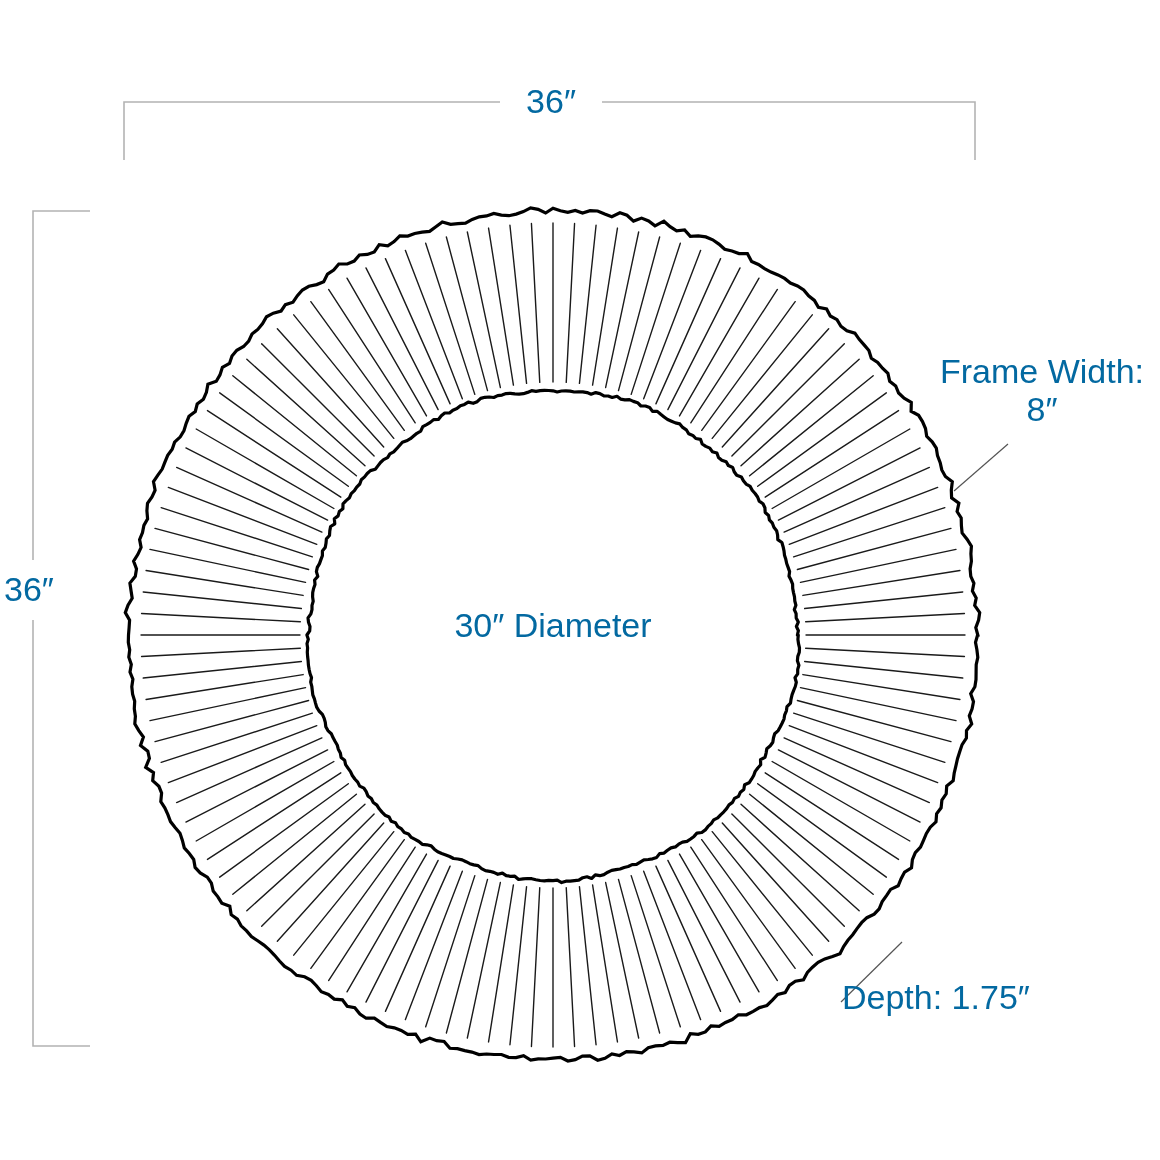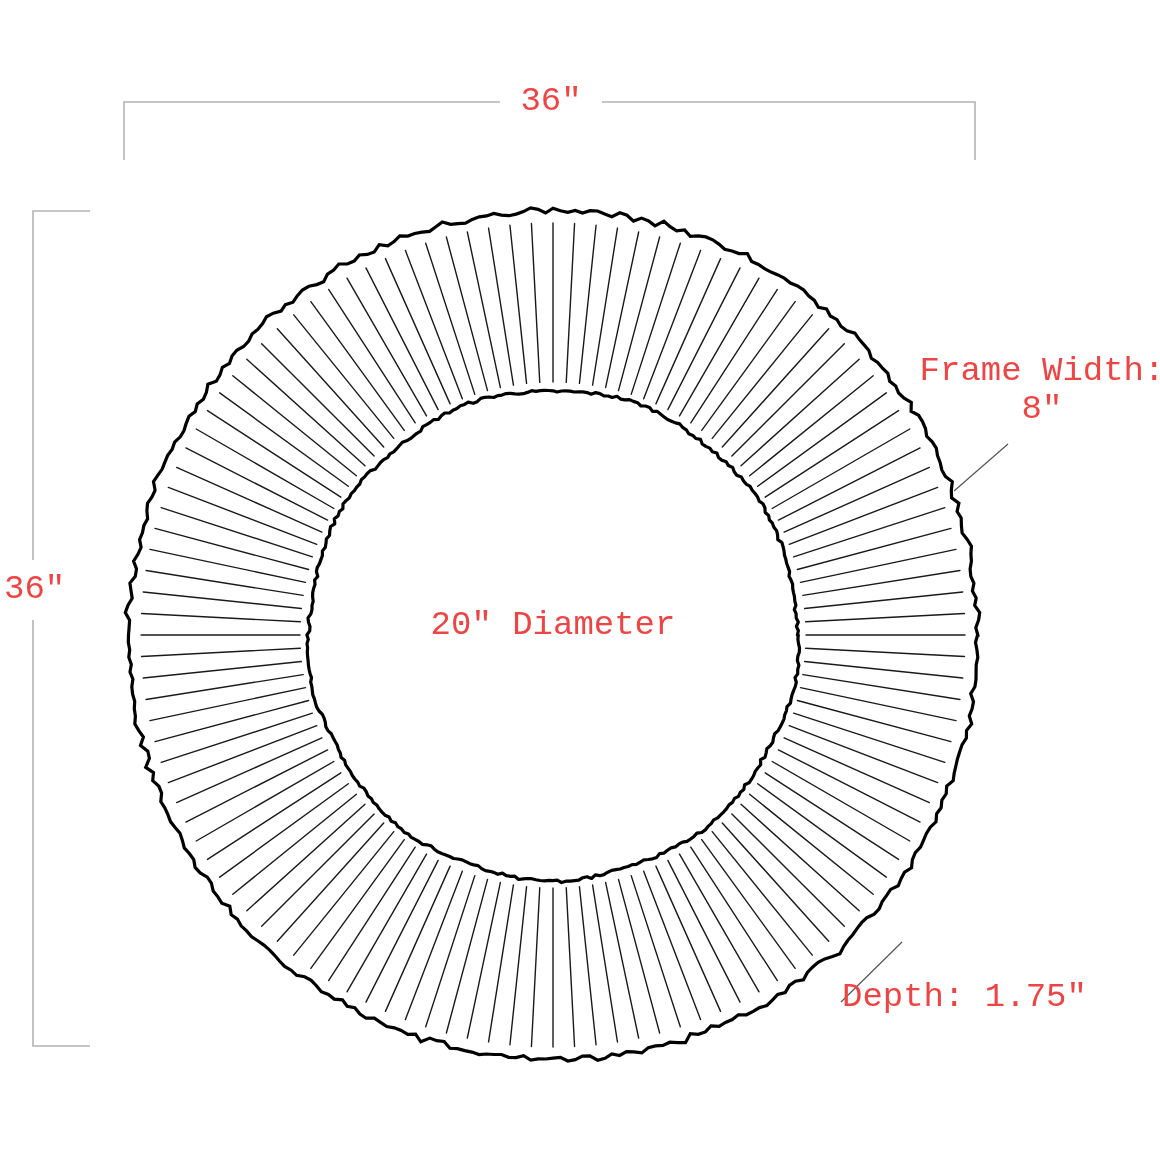--- a/index.html
+++ b/index.html
@@ -1,20 +1,20 @@
 <!DOCTYPE html>
 <html><head>
 <meta charset="utf-8">
 <style>
   html, body { margin: 0; padding: 0; background: #ffffff; }
   body { width: 1160px; height: 1160px; position: relative; overflow: hidden;
          font-family: "DejaVu Sans", "Liberation Sans", sans-serif; color: #111; }
   #stage { position: absolute; left: 0; top: 0; width: 1160px; height: 1160px; }
-  .label { position: absolute; font-family: Liberation Mono, monospace;
-           color: #ef4444; white-space: nowrap; line-height: 1; }
+  .label { position: absolute; font-family: Liberation Sans, sans-serif;
+           color: #0369a1; white-space: nowrap; line-height: 1; }
   .dim-top { left: 496px; top: 84px; width: 110px; text-align: center; font-size: 34px; }
   .dim-left { left: 4px; top: 572px; font-size: 34px; }
   .center-label { left: 360px; top: 608px; width: 386px; text-align: center; font-size: 34px; }
   .frame-width { left: 914px; top: 352px; width: 256px; text-align: center; font-size: 34px; line-height: 1.12; }
   .depth { left: 842px; top: 980px; font-size: 34px; }
 </style>
 </head>
 <body>
 
 <svg id="stage" width="1160" height="1160" viewBox="0 0 1160 1160" xmlns="http://www.w3.org/2000/svg">
@@ -149,18 +149,18 @@
   <path id="outer-edge" fill="none" stroke="#000" stroke-width="3.2" stroke-linejoin="miter" d="M977.6 635.0 L975.5 642.4 L976.9 649.8 L977.8 657.3 L976.2 664.6 L976.1 672.0 L976.0 679.5 L974.9 686.8 L970.7 693.7 L973.5 701.6 L972.1 708.9 L969.3 715.9 L971.7 724.0 L966.5 730.5 L966.4 738.1 L962.1 744.6 L959.8 751.6 L957.5 758.7 L955.9 765.9 L954.2 773.1 L953.2 780.7 L946.7 786.1 L946.2 793.8 L941.9 800.1 L941.1 807.8 L936.6 813.9 L936.0 821.8 L930.3 827.2 L926.4 833.5 L923.5 840.4 L920.5 847.2 L915.3 852.7 L912.4 859.6 L911.5 867.8 L904.6 872.1 L901.1 878.7 L898.2 885.8 L890.6 889.4 L886.5 895.6 L882.2 901.6 L879.2 908.8 L874.2 914.2 L866.9 917.7 L861.6 922.7 L857.0 928.6 L852.7 934.7 L847.9 940.3 L843.6 946.6 L840.0 953.7 L832.5 956.5 L824.8 958.9 L818.1 962.4 L812.5 967.2 L807.4 972.5 L803.5 979.8 L795.4 981.2 L789.4 985.4 L785.2 992.6 L777.7 994.5 L772.4 1000.2 L766.9 1005.5 L759.5 1007.6 L753.2 1011.4 L746.5 1014.8 L738.3 1014.8 L732.3 1019.6 L725.5 1022.4 L719.1 1026.3 L711.0 1026.0 L705.4 1031.9 L698.3 1034.3 L690.3 1033.7 L685.5 1042.7 L677.6 1042.6 L669.8 1042.2 L663.0 1045.4 L655.5 1045.9 L648.3 1047.7 L641.8 1052.9 L634.0 1051.8 L626.5 1051.7 L619.6 1055.5 L611.9 1053.9 L605.0 1058.3 L597.7 1060.2 L589.8 1055.9 L582.4 1056.1 L575.3 1059.7 L567.9 1061.0 L560.4 1057.4 L553.0 1058.1 L545.6 1059.0 L538.2 1058.8 L530.7 1060.0 L523.6 1055.6 L516.0 1057.6 L508.6 1057.3 L501.5 1054.5 L494.0 1054.5 L486.6 1054.0 L479.0 1054.6 L471.9 1052.1 L464.7 1050.6 L457.5 1048.6 L449.9 1048.3 L444.1 1041.5 L436.7 1040.7 L429.8 1038.1 L420.8 1041.8 L415.6 1034.2 L407.7 1034.3 L401.2 1030.4 L394.3 1027.8 L386.8 1026.6 L380.5 1022.4 L374.4 1018.1 L366.1 1018.2 L359.9 1014.0 L354.8 1007.7 L347.2 1006.3 L342.4 999.8 L334.2 999.1 L328.4 994.5 L321.3 991.7 L316.4 985.7 L311.2 980.3 L304.6 976.8 L296.6 975.3 L291.1 970.2 L284.6 966.4 L279.5 961.0 L274.6 955.3 L269.4 949.9 L263.9 945.1 L257.7 940.8 L251.4 936.6 L246.6 930.9 L241.1 925.8 L237.4 919.1 L231.2 914.7 L229.8 906.2 L221.8 903.2 L217.9 896.8 L213.2 891.0 L211.4 883.2 L207.3 877.1 L200.2 872.9 L195.1 867.4 L193.7 859.5 L189.3 853.5 L184.3 847.9 L182.4 840.4 L180.0 833.3 L175.1 827.5 L170.5 821.6 L167.9 814.6 L164.8 807.8 L160.8 801.5 L161.6 793.1 L158.9 786.3 L152.7 780.7 L153.5 772.6 L145.7 767.3 L149.4 758.4 L147.8 751.2 L140.5 745.5 L143.4 737.1 L138.8 730.6 L134.8 723.9 L135.4 716.2 L134.3 708.8 L134.7 701.2 L132.6 694.1 L131.8 686.7 L132.9 679.1 L130.0 672.0 L131.3 664.5 L128.8 657.2 L129.7 649.8 L128.3 642.4 L128.5 635.0 L129.1 627.6 L129.6 620.2 L125.3 612.6 L128.0 605.3 L132.2 598.2 L131.0 590.6 L129.9 583.1 L135.3 576.3 L136.5 569.0 L133.6 561.1 L137.9 554.3 L141.1 547.4 L139.6 539.6 L142.5 532.6 L143.9 525.4 L147.6 518.8 L146.9 510.8 L147.5 503.2 L152.0 496.9 L155.1 490.2 L153.5 481.7 L157.7 475.3 L162.2 469.1 L164.9 462.2 L167.7 455.3 L172.2 449.3 L174.6 442.2 L180.3 436.8 L184.0 430.5 L186.2 423.3 L189.0 416.3 L195.3 411.5 L197.2 404.0 L203.4 399.2 L206.4 392.3 L207.9 384.3 L216.3 381.3 L220.0 374.9 L222.4 367.3 L229.5 363.5 L232.0 356.0 L236.8 350.3 L243.6 346.5 L248.7 341.2 L252.0 334.0 L257.8 329.4 L262.6 323.6 L266.5 316.8 L273.3 313.2 L281.1 311.0 L285.4 304.6 L293.0 302.2 L297.4 295.7 L302.4 290.0 L308.9 286.3 L316.7 284.6 L323.7 281.8 L327.5 274.1 L333.7 270.0 L338.8 264.0 L347.3 263.9 L354.2 261.1 L359.4 255.0 L367.4 254.4 L374.3 251.9 L379.2 244.6 L387.8 245.8 L394.1 241.6 L399.8 235.9 L407.8 236.1 L414.7 233.5 L422.1 232.1 L429.6 231.4 L435.9 226.8 L442.3 222.0 L450.6 224.3 L458.0 223.7 L465.5 223.2 L472.2 219.4 L479.3 216.8 L486.6 215.9 L493.8 213.4 L501.4 215.1 L508.9 215.7 L516.2 214.1 L523.4 211.6 L530.6 207.9 L538.1 209.4 L545.6 213.0 L553.0 208.2 L560.4 210.7 L567.8 212.3 L575.3 210.4 L582.5 213.0 L590.1 210.6 L597.6 211.0 L604.7 214.0 L611.8 216.7 L619.9 212.8 L627.0 215.2 L633.5 221.1 L641.6 218.1 L648.6 220.9 L655.0 225.8 L663.9 221.2 L670.1 226.6 L676.6 230.9 L684.6 229.9 L690.3 236.4 L698.3 235.9 L705.8 236.9 L712.7 239.8 L718.9 244.1 L724.7 249.3 L732.0 251.0 L739.0 253.6 L747.4 253.6 L751.6 261.5 L758.4 264.5 L764.5 268.6 L771.0 272.1 L778.0 274.9 L784.6 278.4 L790.4 283.0 L797.5 285.9 L803.7 290.0 L808.6 295.8 L814.4 300.4 L818.4 307.3 L826.6 308.9 L830.3 316.0 L837.0 319.6 L840.9 326.2 L846.9 330.7 L854.9 333.1 L859.2 339.3 L864.1 344.9 L868.9 350.5 L871.3 358.3 L877.7 362.5 L882.5 368.2 L887.9 373.3 L889.7 381.3 L895.7 386.0 L898.6 393.0 L904.1 398.2 L911.3 402.3 L911.1 411.2 L918.6 415.3 L922.5 421.6 L925.5 428.5 L926.7 436.3 L932.2 441.8 L936.3 448.1 L937.5 455.7 L940.2 462.6 L941.8 469.9 L945.4 476.5 L952.3 481.7 L951.3 490.0 L951.6 497.8 L958.9 503.1 L957.1 511.5 L961.2 517.9 L961.4 525.6 L962.1 533.0 L967.2 539.4 L971.4 546.1 L970.9 553.8 L971.4 561.2 L970.1 568.9 L970.8 576.3 L973.9 583.3 L972.4 590.9 L976.2 598.0 L974.7 605.5 L979.7 612.6 L978.6 620.1 L975.8 627.6 L977.8 635.0Z"></path>
   <path id="inner-edge" fill="none" stroke="#000" stroke-width="3.2" stroke-linejoin="round" d="M798.3 635.0 L797.9 639.3 L798.5 643.6 L799.5 647.9 L799.3 652.2 L797.8 656.4 L797.4 660.7 L798.9 665.2 L797.7 669.4 L797.7 673.8 L795.0 677.7 L796.3 682.3 L795.3 686.5 L793.6 690.6 L792.1 694.6 L791.1 698.8 L790.5 703.1 L787.0 706.6 L786.4 710.8 L784.7 714.8 L784.0 719.1 L782.2 723.0 L780.3 726.8 L778.2 730.6 L774.7 733.7 L773.5 737.8 L772.8 742.2 L770.3 745.7 L766.8 748.7 L766.1 753.1 L765.0 757.4 L760.5 759.7 L760.7 764.8 L757.8 768.0 L755.2 771.4 L753.7 775.5 L751.5 779.2 L749.1 782.8 L744.6 784.7 L743.8 789.5 L740.4 792.2 L738.5 796.3 L734.5 798.4 L732.5 802.4 L729.0 804.9 L726.6 808.6 L723.8 811.8 L720.6 814.8 L717.7 817.9 L713.7 819.9 L711.2 823.6 L708.0 826.4 L705.3 829.9 L701.8 832.5 L696.9 833.1 L694.0 836.4 L690.6 839.0 L687.0 841.4 L682.5 842.2 L678.7 844.2 L675.4 846.9 L671.0 847.9 L667.5 850.3 L664.1 853.1 L659.6 853.6 L656.7 857.4 L652.6 858.8 L648.3 859.5 L643.9 859.9 L640.2 862.1 L636.5 864.4 L632.1 864.6 L628.2 866.5 L624.1 867.5 L620.1 869.0 L615.9 869.7 L611.7 870.4 L607.8 872.2 L603.9 874.6 L599.8 875.7 L595.3 874.9 L591.6 878.5 L587.0 876.8 L582.8 877.7 L578.8 880.2 L574.5 880.7 L570.2 881.2 L565.9 881.2 L561.6 882.6 L557.3 880.1 L553.0 880.7 L548.7 880.4 L544.4 880.9 L540.1 880.5 L535.9 879.7 L531.7 878.7 L527.4 878.5 L523.1 878.9 L518.6 879.5 L514.8 876.2 L510.4 876.3 L506.2 875.6 L502.4 873.1 L497.8 874.3 L493.8 872.4 L489.7 871.3 L485.4 870.6 L481.6 868.6 L478.1 865.6 L473.8 864.9 L469.8 863.7 L466.0 861.7 L462.2 859.9 L457.9 859.0 L453.5 858.5 L449.7 856.5 L445.8 854.9 L441.7 853.5 L437.7 851.8 L434.3 849.2 L431.2 845.9 L426.9 844.8 L422.2 844.3 L418.9 841.5 L415.1 839.4 L411.3 837.4 L408.5 834.0 L404.3 832.4 L401.5 828.9 L397.8 826.6 L395.5 822.7 L391.2 821.2 L389.1 817.0 L385.0 815.2 L382.0 812.1 L379.2 808.8 L376.9 805.1 L373.3 802.5 L371.3 798.6 L367.9 795.9 L366.2 791.7 L363.9 788.1 L359.7 786.1 L357.7 782.1 L354.8 779.0 L352.3 775.5 L350.5 771.6 L348.0 768.1 L345.6 764.6 L344.6 760.2 L341.1 757.4 L340.3 752.9 L338.3 749.2 L337.2 745.0 L335.0 741.3 L333.0 737.6 L331.3 733.7 L327.9 730.6 L325.8 726.8 L325.3 722.4 L324.2 718.3 L322.4 714.4 L319.0 711.0 L316.7 707.2 L315.5 703.1 L314.4 698.9 L312.8 694.9 L312.3 690.6 L311.8 686.3 L310.7 682.1 L311.5 677.6 L310.0 673.5 L309.1 669.3 L308.4 665.0 L308.1 660.7 L307.6 656.5 L307.3 652.2 L307.6 647.9 L307.0 643.6 L308.3 639.3 L306.9 635.0 L309.7 630.8 L310.0 626.5 L308.5 622.2 L308.0 617.9 L310.9 613.8 L312.0 609.7 L312.0 605.4 L313.2 601.3 L312.6 596.9 L312.7 592.6 L313.6 588.5 L315.0 584.4 L314.6 580.0 L317.8 576.4 L316.4 571.6 L317.3 567.4 L319.5 563.6 L320.9 559.6 L322.4 555.6 L322.4 551.1 L325.2 547.6 L326.0 543.3 L326.4 538.8 L329.5 535.5 L329.8 530.9 L330.6 526.5 L334.8 523.8 L334.3 518.7 L338.1 515.9 L339.3 511.6 L342.9 508.8 L343.0 503.8 L346.1 500.6 L349.5 497.7 L351.2 493.7 L354.4 490.7 L356.7 487.1 L359.8 484.0 L361.3 479.8 L364.6 476.9 L367.2 473.5 L370.4 470.6 L375.3 469.3 L377.9 465.9 L380.5 462.5 L383.6 459.6 L387.6 457.6 L389.9 453.8 L393.7 451.8 L396.7 448.7 L399.5 445.5 L402.4 442.3 L406.6 440.8 L410.4 438.7 L413.6 436.0 L416.9 433.3 L420.7 431.2 L422.8 426.6 L426.6 424.6 L430.3 422.4 L433.6 419.6 L438.4 419.4 L441.3 415.8 L444.7 413.0 L449.5 413.0 L452.9 410.2 L456.9 408.6 L460.4 405.8 L464.5 404.4 L468.2 402.1 L473.2 403.3 L477.2 401.7 L480.7 398.4 L484.9 397.3 L489.2 397.0 L493.8 397.5 L497.7 395.6 L502.0 395.1 L506.1 393.6 L510.4 393.3 L514.8 393.9 L519.1 394.1 L523.4 393.7 L527.5 392.4 L531.6 390.7 L536.0 391.3 L540.2 390.7 L544.5 390.3 L548.7 390.5 L553.0 390.8 L557.2 392.0 L561.5 391.0 L565.8 390.9 L570.1 391.1 L574.3 392.0 L578.6 391.8 L582.8 391.9 L587.1 392.6 L591.1 394.2 L595.7 392.6 L599.9 393.6 L603.9 395.8 L608.2 396.0 L612.2 397.5 L617.0 396.3 L620.6 399.1 L624.9 399.8 L629.5 399.6 L633.4 401.4 L637.6 402.7 L640.9 406.0 L645.5 406.0 L649.6 407.4 L652.5 411.4 L657.3 411.4 L660.7 414.3 L664.1 416.9 L667.6 419.5 L671.5 421.2 L675.4 422.9 L679.8 423.9 L682.7 427.4 L686.3 429.8 L688.7 433.8 L692.8 435.4 L695.8 438.5 L700.5 439.3 L702.2 444.0 L705.8 446.4 L709.8 448.1 L712.3 451.7 L716.9 453.0 L718.5 457.5 L721.8 460.2 L726.2 461.8 L728.4 465.6 L732.7 467.4 L734.2 471.8 L736.7 475.3 L741.4 476.9 L743.4 480.8 L746.1 484.1 L750.2 486.4 L752.2 490.2 L755.1 493.5 L757.6 497.0 L759.2 501.1 L763.0 503.8 L764.9 507.7 L765.2 512.5 L768.6 515.5 L769.4 519.9 L772.4 523.2 L773.9 527.3 L776.6 530.7 L777.6 535.0 L777.8 539.6 L781.9 542.5 L783.1 546.7 L784.0 550.9 L784.5 555.3 L785.8 559.3 L786.7 563.5 L788.2 567.6 L789.6 571.6 L789.0 576.2 L791.0 580.1 L792.6 584.1 L792.7 588.4 L793.5 592.6 L794.5 596.8 L794.8 601.0 L795.9 605.2 L794.3 609.6 L796.1 613.7 L796.2 618.0 L798.3 622.1 L796.4 626.5 L798.4 630.7 L797.4 635.0Z"></path>
   <g id="leaders">
       <line x1="954" y1="491" x2="1008" y2="444" stroke="#555" stroke-width="1.2"></line>
       <line x1="841" y1="1002" x2="902" y2="942" stroke="#555" stroke-width="1.2"></line>
     </g>
 </svg>
 
 <div class="label dim-top">36″</div>
 <div class="label dim-left">36″</div>
-<div class="label center-label">20″ Diameter</div>
+<div class="label center-label">30″ Diameter</div>
 <div class="label frame-width">
   <div>Frame Width:</div>
   <div>8″</div>
 </div>
 <div class="label depth">Depth: 1.75″</div>
 
 </body></html>

